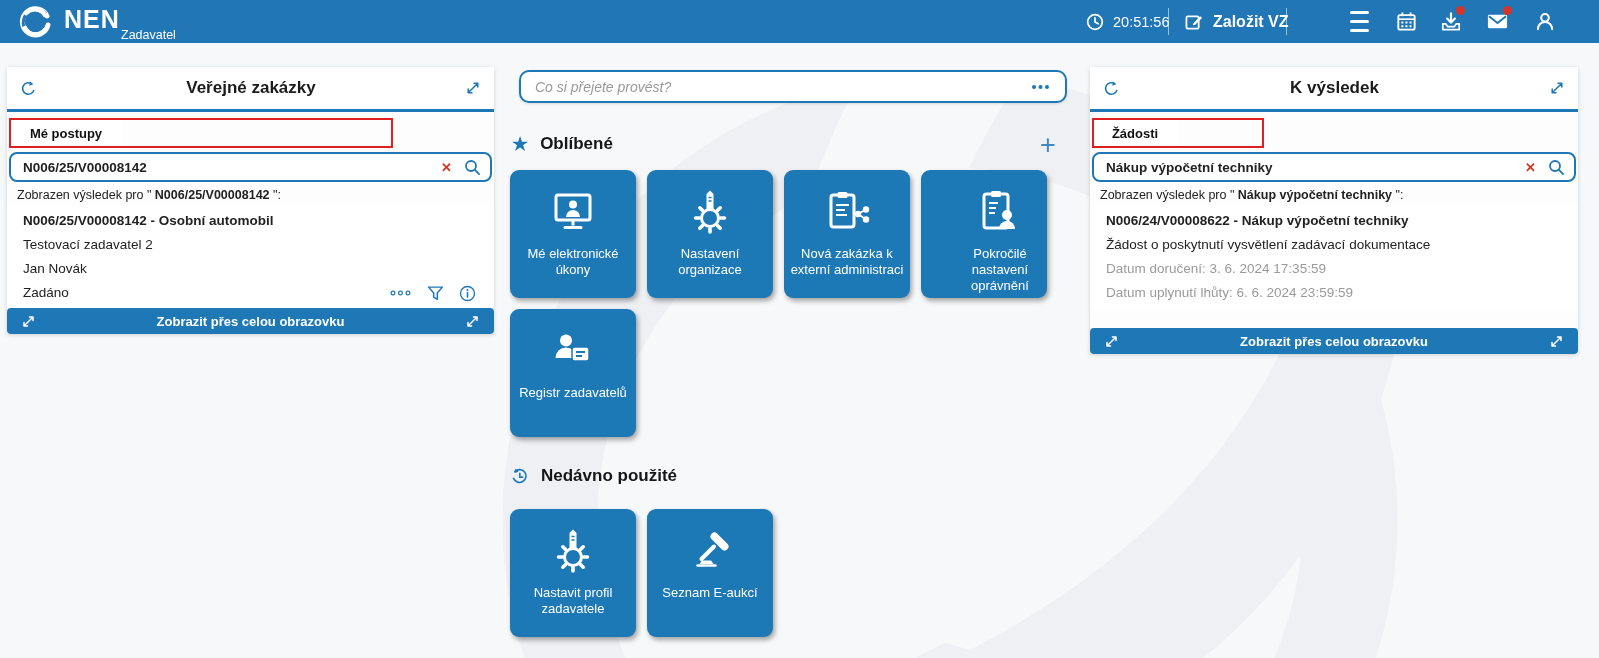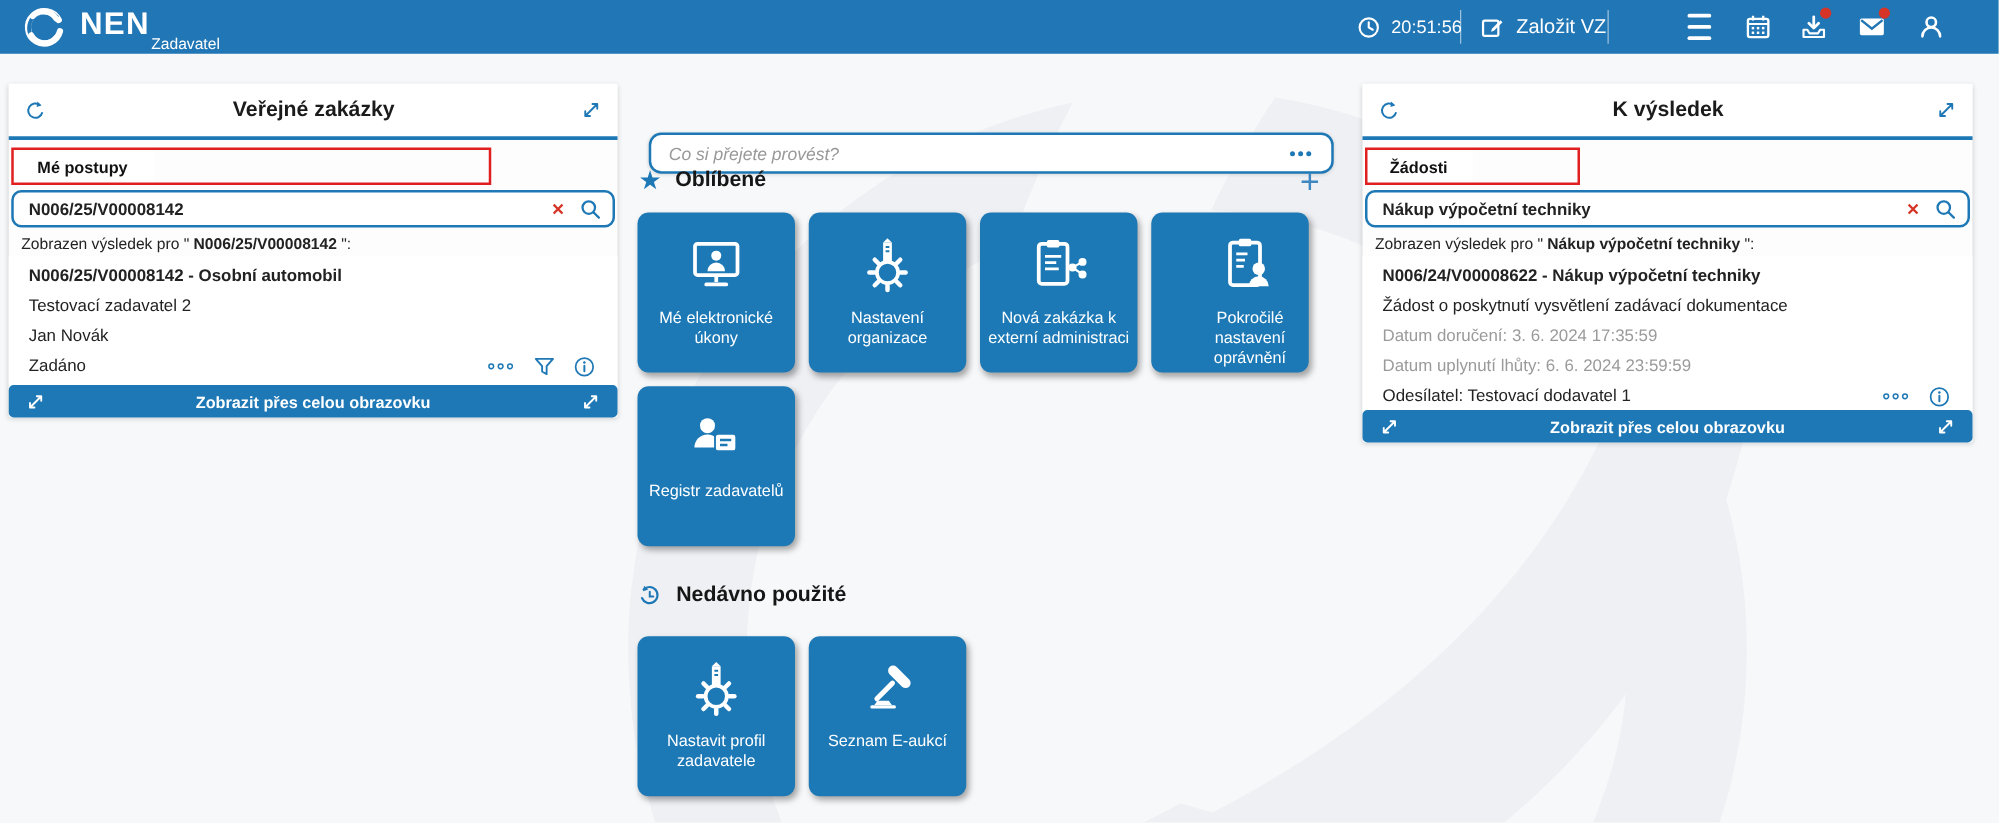--- a/index.html
+++ b/index.html
@@ -10,21 +10,21 @@
   .watermark { position:absolute; left:430px; top:50px; width:1170px; height:608px; pointer-events:none; }
 
   
   .topbar { position:absolute; left:0; top:0; width:1599px; height:43px; background:#2176b5; z-index:20; }
   .brand-logo { position:absolute; left:16px; top:3px; width:38px; height:38px; }
   .brand-name { position:absolute; left:64px; top:5px; font-size:25px; font-weight:bold; color:#fff; letter-spacing:1px; }
   .brand-sub { position:absolute; left:121px; top:28px; font-size:12.5px; color:#fff; }
   .tb-item { position:absolute; top:0; height:43px; display:flex; align-items:center; color:#fff; }
   .tb-divider { position:absolute; top:8px; width:1px; height:27px; background:rgba(255,255,255,.55); }
   .tb-time { font-size:14.5px; margin-left:8px; }
-  .tb-createvz { font-size:16px; font-weight:normal; margin-left:9px; }
+  .tb-createvz { font-size:16px; font-weight:bold; margin-left:9px; }
   .tb-btn { cursor:pointer; }
   .badge { position:absolute; top:6px; width:9px; height:9px; border-radius:50%; background:#d63426; }
   .burger div { width:19px; height:2.6px; background:#fff; border-radius:2px; margin:3.2px 0; }
 
   
   .panel { position:absolute; background:#fdfdfd; box-shadow:0 1px 4px rgba(0,0,0,.16); border-radius:2px; z-index:5; }
   .panel-head { display:flex; align-items:center; height:42px; padding:0 13px; background:#fff; }
   .panel-title { flex:1; text-align:center; font-size:17px; font-weight:bold; color:#1b1b1b; }
   .panel-rule { height:3px; background:#1e78b5; }
   .icon-btn { display:inline-flex; align-items:center; justify-content:center; cursor:pointer; background:none; border:none; padding:0; }
@@ -43,21 +43,21 @@
   .card { background:#fff; padding:4px 12px 6px 16px; }
   .card-row { font-size:13.5px; line-height:24px; color:#222; display:flex; align-items:center; }
   .card-row.title { font-weight:bold; }
   .card-row.muted { color:#9a9a9a; }
   .row-icons { margin-left:auto; display:flex; align-items:center; gap:15px; padding-right:6px; }
 
   .bottombar { position:absolute; left:0; right:0; bottom:0; height:26px; background:#1e78b5; border-radius:4px; display:flex; align-items:center; padding:0 14px; cursor:pointer; }
   .bottombar-label { flex:1; text-align:center; color:#fff; font-size:13px; font-weight:bold; }
 
   
-  .center-search { position:absolute; left:519px; top:70px; width:548px; height:33px; background:#fff; border:2.5px solid #1e78b5; border-radius:10px; display:flex; align-items:center; padding:0 14px; z-index:5; box-shadow:0 1px 3px rgba(0,0,0,.12);margin-top:36px; }
+  .center-search { position:absolute; left:519px; top:70px; width:548px; height:33px; background:#fff; border:2.5px solid #1e78b5; border-radius:10px; display:flex; align-items:center; padding:0 14px; z-index:5; box-shadow:0 1px 3px rgba(0,0,0,.12); }
   .center-search input { flex:1; border:none; outline:none; font-family:"Liberation Sans",sans-serif; font-size:14px; font-style:italic; color:#555; background:transparent; }
   .center-search input::placeholder { color:#999; font-style:italic; }
 
   .section-head { position:absolute; display:flex; align-items:center; font-size:17px; font-weight:bold; color:#161616; z-index:5; }
   .section-head .glyph { margin-right:12px; display:inline-flex; }
   .add-plus { position:absolute; left:1040px; top:132px; font-size:27px; font-weight:300; color:#3f87c0; cursor:pointer; z-index:5; line-height:27px; }
 
   .tile { position:absolute; width:126px; height:128px; background:#1d79b6; border-radius:9px; box-shadow:2px 3px 5px rgba(0,0,0,.35); color:#fff; display:flex; flex-direction:column; align-items:center; padding-top:17px; cursor:pointer; z-index:5; }
   .tile-icon { height:50px; display:flex; align-items:center; justify-content:center; }
   .tile-label { margin-top:9px; font-size:13px; line-height:16px; text-align:center; padding:0 6px; }
@@ -429,39 +429,20 @@
 
   <div class="result-note">
     <span>Zobrazen výsledek pro " </span><b>Nákup výpočetní techniky</b><span> ":</span>
   </div>
 
   <div class="card">
     <div class="card-row title">N006/24/V00008622 - Nákup výpočetní techniky</div>
     <div class="card-row">Žádost o poskytnutí vysvětlení zadávací dokumentace</div>
     <div class="card-row muted">Datum doručení: 3. 6. 2024 17:35:59</div>
     <div class="card-row muted">Datum uplynutí lhůty: 6. 6. 2024 23:59:59</div>
-    <div class="card-row">
-      <span>Odesílatel: Testovací dodavatel 1</span>
-      <span class="row-icons">
-        <button class="icon-btn">
-          <svg width="23" height="10" viewBox="0 0 23 10">
-              <circle cx="4" cy="5" r="1.9" stroke="#1e78b5" stroke-width="1.2" fill="none"></circle>
-              <circle cx="11.5" cy="5" r="1.9" stroke="#1e78b5" stroke-width="1.2" fill="none"></circle>
-              <circle cx="19" cy="5" r="1.9" stroke="#1e78b5" stroke-width="1.2" fill="none"></circle>
-            </svg>
-        </button>
-        <button class="icon-btn">
-          <svg width="17" height="17" viewBox="0 0 16 16">
-              <circle cx="8" cy="8" r="6.6" stroke="#1e78b5" stroke-width="1.3" fill="none"></circle>
-              <path d="M8 7.2 V11.3" stroke="#1e78b5" stroke-width="1.5" stroke-linecap="round"></path>
-              <circle cx="8" cy="4.7" r="0.95" fill="#1e78b5"></circle>
-            </svg>
-        </button>
-      </span>
-    </div>
   </div>
 
   <div class="bottombar">
     <svg width="15" height="15" viewBox="0 0 16 16">
         <path d="M3.2 12.8 L12.8 3.2 M3.2 12.8 V9 M3.2 12.8 H7 M12.8 3.2 V7 M12.8 3.2 H9" stroke="#fff" stroke-width="1.6" fill="none" stroke-linecap="round"></path>
       </svg>
     <span class="bottombar-label">Zobrazit přes celou obrazovku</span>
     <svg width="15" height="15" viewBox="0 0 16 16">
         <path d="M3.2 12.8 L12.8 3.2 M3.2 12.8 V9 M3.2 12.8 H7 M12.8 3.2 V7 M12.8 3.2 H9" stroke="#fff" stroke-width="1.6" fill="none" stroke-linecap="round"></path>
       </svg>

